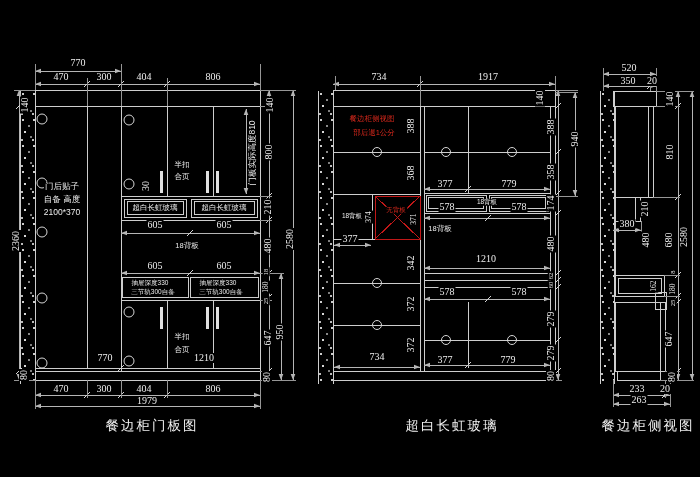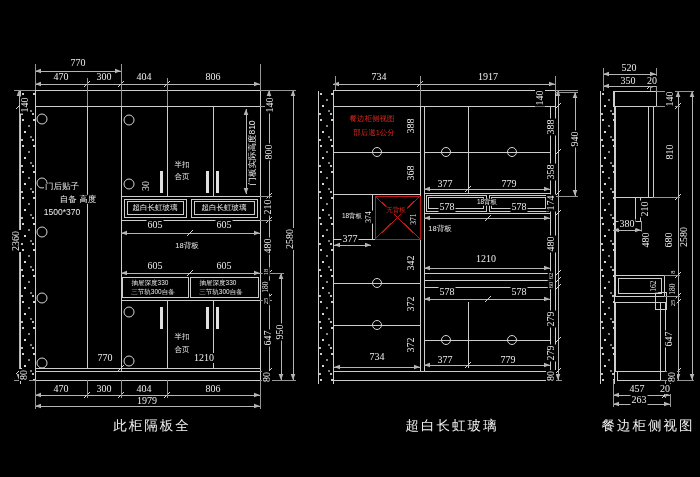--- a/index.html
+++ b/index.html
@@ -269,22 +269,22 @@
   <b class="lb rv" style="left:268px;top:201px">210</b>
   <b class="lb rv" style="left:268px;top:240px">480</b>
   <b class="lb rv xs" style="left:266px;top:266px">18</b>
   <b class="lb rv sm" style="left:266px;top:281px">180</b>
   <b class="lb rv xs" style="left:266px;top:295px">25</b>
   <b class="lb rv" style="left:268px;top:332px">647</b>
   <b class="lb rv" style="left:280px;top:326px">950</b>
   <b class="lb rv" style="left:290px;top:233px">2580</b>
   <b class="lb rv" style="left:267px;top:371px">80</b>
   <b class="lb cn" style="left:62px;top:180px">门后贴子</b>
-  <b class="lb cn" style="left:78px;top:193px">自备 高度</b>
-  <b class="lb cn" style="left:62px;top:206px">1500*370</b>
+  <b class="lb cn" style="left:62px;top:193px">自备 高度</b>
+  <b class="lb cn" style="left:62px;top:206px">2100*370</b>
   <b class="lb cn sm" style="left:182px;top:159px">半扣</b>
   <b class="lb cn sm" style="left:182px;top:171px">合页</b>
   <b class="lb rv" style="left:146px;top:180px">30</b>
   <b class="lb cn sm" style="left:155px;top:202px">超白长虹玻璃</b>
   <b class="lb cn sm" style="left:224px;top:202px">超白长虹玻璃</b>
   <b class="lb" style="left:155px;top:219px">605</b>
   <b class="lb" style="left:224px;top:219px">605</b>
   <b class="lb cn sm" style="left:187px;top:240px">18背板</b>
   <b class="lb" style="left:155px;top:260px">605</b>
   <b class="lb" style="left:224px;top:260px">605</b>
@@ -295,21 +295,21 @@
   <b class="lb cn sm" style="left:182px;top:331px">半扣</b>
   <b class="lb cn sm" style="left:182px;top:344px">合页</b>
   <b class="lb" style="left:105px;top:352px">770</b>
   <b class="lb" style="left:204px;top:352px">1210</b>
   <b class="lb" style="left:61px;top:383px">470</b>
   <b class="lb" style="left:104px;top:383px">300</b>
   <b class="lb" style="left:144px;top:383px">404</b>
   <b class="lb" style="left:213px;top:383px">806</b>
   <b class="lb" style="left:147px;top:395px">1979</b>
   <b class="lb rv cn" style="left:252px;top:147px">门板实际高度810</b>
-  <b class="lb ttl" style="left:152px;top:420px">此柜隔板全</b>
+  <b class="lb ttl" style="left:152px;top:420px">餐边柜门板图</b>
 
   <b class="lb" style="left:379px;top:71px">734</b>
   <b class="lb" style="left:488px;top:71px">1917</b>
   <b class="lb cn red sm" style="left:372px;top:113px">餐边柜侧视图</b>
   <b class="lb cn red sm" style="left:374px;top:127px">部后退1公分</b>
   <b class="lb rv" style="left:540px;top:92px">140</b>
   <b class="lb rv" style="left:411px;top:120px">388</b>
   <b class="lb rv" style="left:411px;top:167px">368</b>
   <b class="lb cn xs" style="left:352px;top:210px">18背板</b>
   <b class="lb rv sm" style="left:369px;top:211px">374</b>
@@ -352,18 +352,18 @@
   <b class="lb" style="left:627px;top:218px">380</b>
   <b class="lb rv" style="left:646px;top:234px">480</b>
   <b class="lb rv" style="left:669px;top:234px">680</b>
   <b class="lb rv" style="left:684px;top:231px">2580</b>
   <b class="lb rv sm" style="left:654px;top:280px">162</b>
   <b class="lb rv xs" style="left:673px;top:266px">8</b>
   <b class="lb rv sm" style="left:673px;top:283px">180</b>
   <b class="lb rv xs" style="left:673px;top:297px">25</b>
   <b class="lb rv" style="left:669px;top:333px">647</b>
   <b class="lb rv" style="left:672px;top:371px">80</b>
-  <b class="lb" style="left:637px;top:383px">457</b>
+  <b class="lb" style="left:637px;top:383px">233</b>
   <b class="lb" style="left:665px;top:383px">20</b>
   <b class="lb" style="left:639px;top:394px">263</b>
   <b class="lb ttl" style="left:648px;top:420px">餐边柜侧视图</b>
 
 </div>
 
 </body></html>

